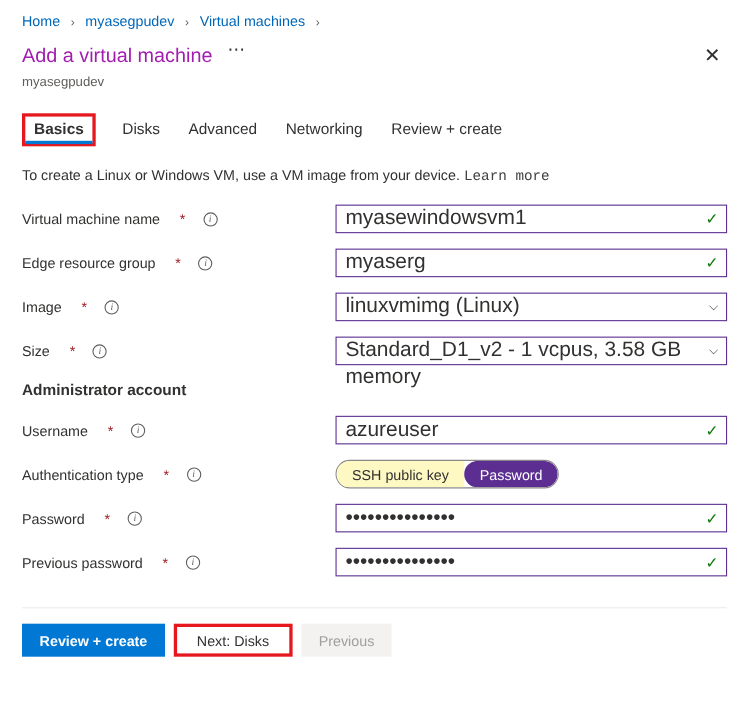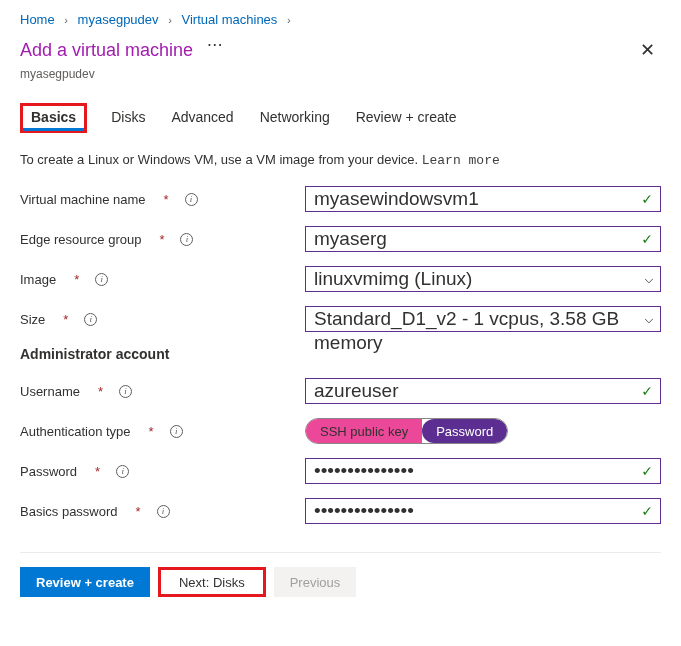--- a/index.html
+++ b/index.html
@@ -51,21 +51,21 @@
     }
     .chevron {
       position: absolute; right: 8px; top: 50%; transform: translateY(-50%);
       pointer-events: none; color: #323130; font-size: 11px;
     }
     .section-head { font-weight: 700; font-size: 14px; margin: 12px 0 16px 0; }
     .pill-group {
       display: inline-flex; border: 1px solid #8a8886; border-radius: 16px;
       overflow: hidden; height: 26px; align-items: stretch;
     }
-    .pill { padding: 0 14px; display: flex; align-items: center; font-size: 13px; cursor: pointer; background: #ec4899; }
+    .pill { padding: 0 14px; display: flex; align-items: center; font-size: 13px; cursor: pointer; background: #fef9c3; }
     .pill.selected { background: #5c2e91; color: #fff; border-radius: 14px; }
     .footer {
       border-top: 1px solid #edebe9;
       padding-top: 14px;
       margin-top: 28px;
       display: flex; gap: 8px; align-items: stretch;
     }
     .btn { height: 30px; padding: 0 16px; font-size: 13px; font-family: inherit; border: none; cursor: pointer; }
     .btn-primary { background: #0078d4; color: #fff; font-weight: 600; }
     .btn-disabled { background: #f3f2f1; color: #a19f9d; cursor: default; }
@@ -188,21 +188,21 @@
     <span class="info-icon">i</span>
   </div>
   <div class="input-col">
     <input class="t-input" type="password" value="•••••••••••••••" style="">
     <span class="valid-check">✓</span>
   </div>
 </div>
 
 <div class="form-row">
   <div class="label-col">
-    <span>Basics password</span>
+    <span>Previous password</span>
       <span class="req">*</span>
     <span class="info-icon">i</span>
   </div>
   <div class="input-col">
     <input class="t-input" type="password" value="•••••••••••••••" style="">
     <span class="valid-check">✓</span>
   </div>
 </div>
 
 <div class="footer">

